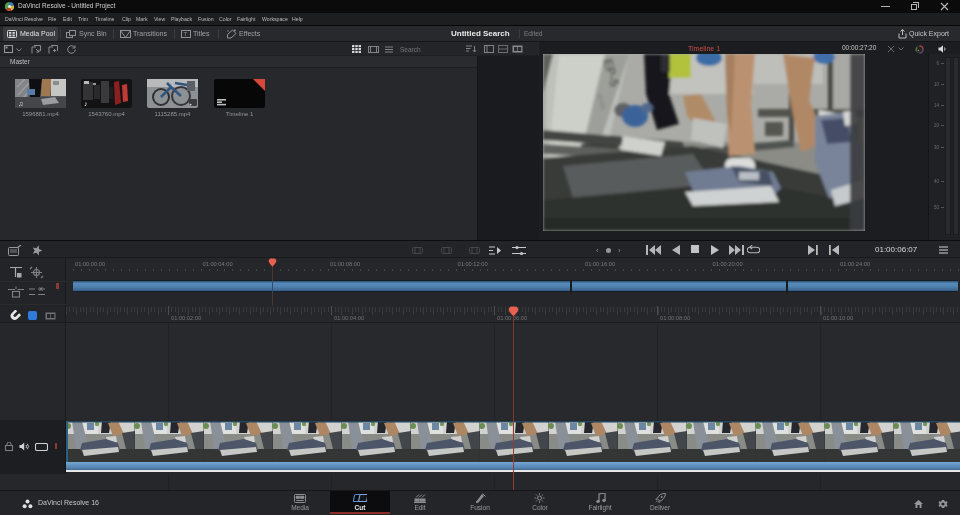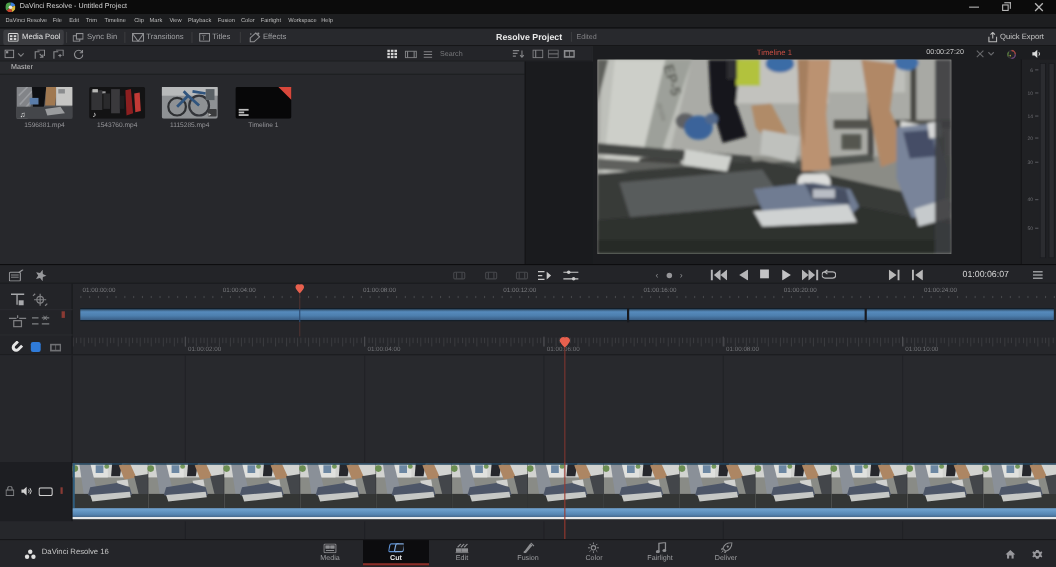--- a/index.html
+++ b/index.html
@@ -77,21 +77,21 @@
         <text x="2.5" y="6" font-size="6" fill="#909194" stroke="none" font-family="Liberation Sans">T</text>
   </svg>
   <span class="abs" style="left:193px;top:4px;font-size:7px;color:#9fa0a3;">Titles</span>
   <span class="abs" style="left:218px;top:3px;width:1px;height:10px;background:#3a3b3e;"></span>
   <svg class="abs" style="left:226px;top:3px" width="11" height="10" viewBox="0 0 11 10">
     <path d="M6.5 1 L10 4.5 L5 9 L1.5 9 L1.5 5.5 Z" fill="none" stroke="#909194" stroke-width="1"></path>
     <circle cx="8.8" cy="1.6" r="1" fill="#909194"></circle>
         <circle cx="2" cy="2" r="0.7" fill="#909194"></circle>
   </svg>
   <span class="abs" style="left:239px;top:4px;font-size:7px;color:#9fa0a3;">Effects</span>
-  <span class="abs" style="left:451px;top:3px;font-size:8px;font-weight:bold;color:#eaeaea;">Resolve Project</span>
+  <span class="abs" style="left:451px;top:3px;font-size:8px;font-weight:bold;color:#eaeaea;">Untitled Search</span>
   <span class="abs" style="left:519px;top:3px;width:1px;height:9px;background:#3a3b3e;"></span>
   <span class="abs" style="left:524px;top:4px;font-size:6.5px;color:#808084;">Edited</span>
   <svg class="abs" style="left:898px;top:3px" width="9" height="10" viewBox="0 0 9 10" fill="none" stroke="#b9b9b9" stroke-width="1">
     <path d="M4.5 0.5 L4.5 6 M2.5 2.5 L4.5 0.5 L6.5 2.5 M1 4.5 L1 9 L8 9 L8 4.5"></path>
   </svg>
   <span class="abs" style="left:909px;top:4px;font-size:7px;color:#c6c6c6;">Quick Export</span>
 </div>
 
 <div class="abs" id="mediapool" style="left:0;top:42px;width:539px;height:198px;background:#27282c;">
 

